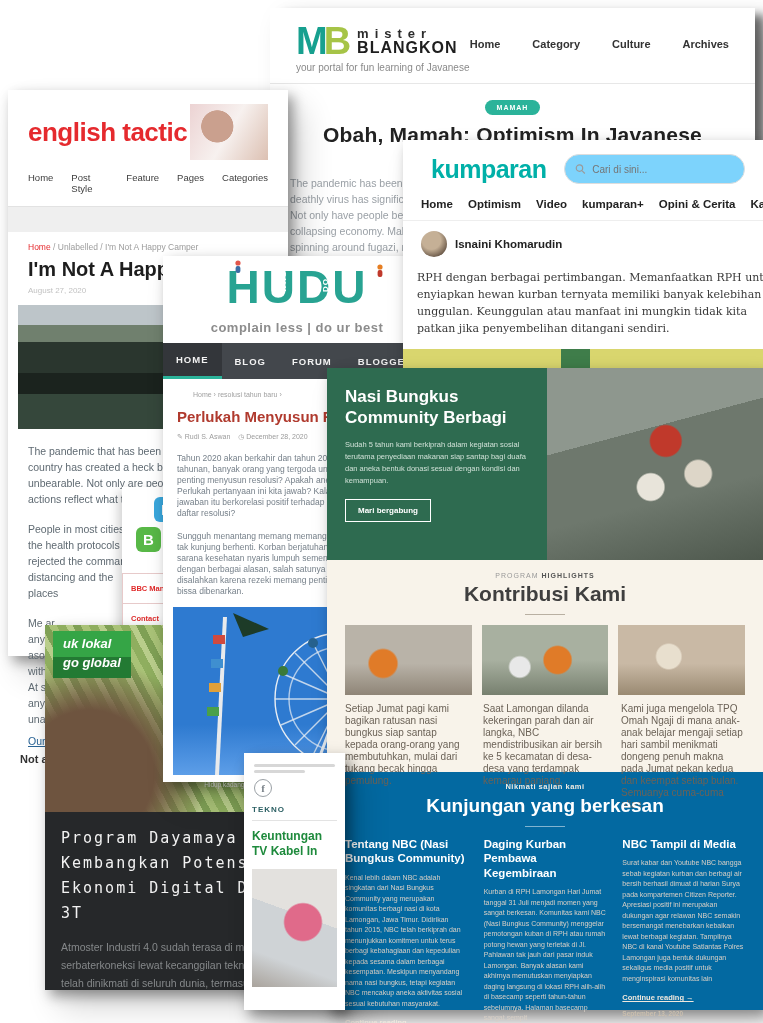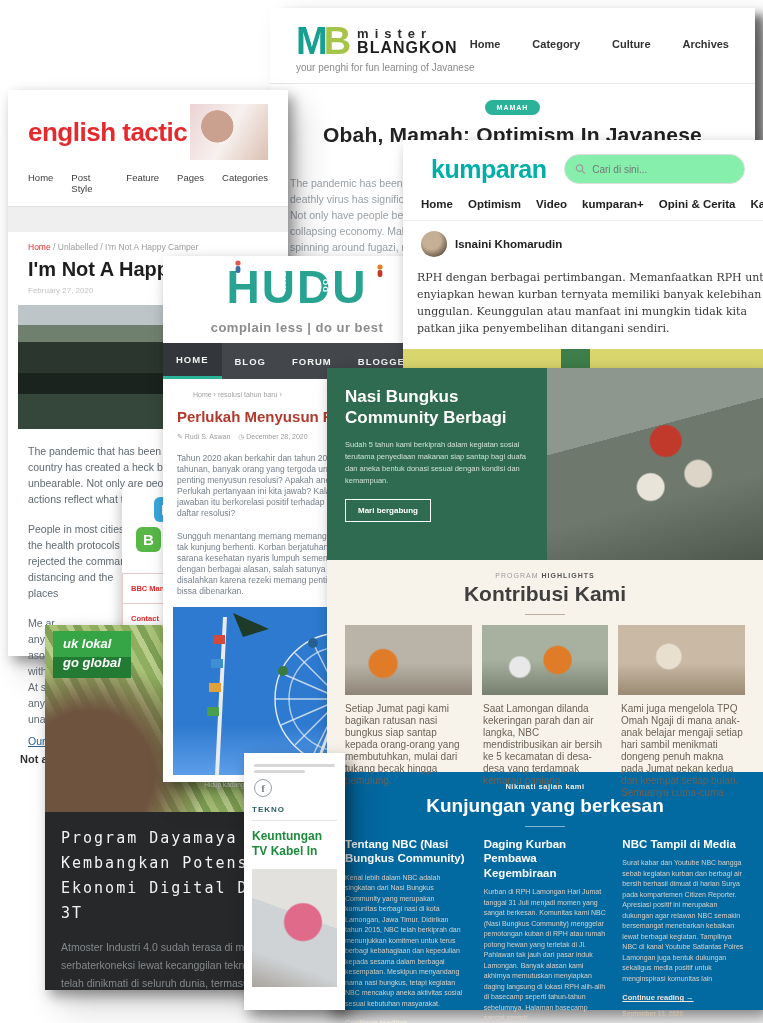--- a/index.html
+++ b/index.html
@@ -96,21 +96,21 @@
   .hd-p { margin:12px 0 0 14px; font-size:8.5px; line-height:11px; color:#76808a;}
   .hd-photo { position:relative; margin:10px 10px 0 10px; height:168px; overflow:hidden;
      background:linear-gradient(180deg,#2e7ad0 0 70%, #5d9ee8);}
   .hd-caption { margin-top:6px; text-align:center; font-size:6.5px; color:#aaa; }
 
   
   #card-kumparan { left:403px; top:140px; width:360px; height:430px; z-index:5; }
   .km-head { display:flex; align-items:center; padding:14px 18px 6px 18px;margin-left:10px; }
   .km-logo { font-size:25px; font-weight:800; color:#00b0a8; letter-spacing:-.5px;}
   .km-search { flex:1; margin-left:18px; height:30px; border:1px solid #ddd; border-radius:16px;
-     display:flex; align-items:center; padding:0 10px; background:#86efac;}
+     display:flex; align-items:center; padding:0 10px; background:#7dd3fc;}
   .km-search input { border:0; outline:0; background:transparent; font-size:10px; color:#555; margin-left:6px; width:100%;}
   .km-nav { display:flex; gap:15px; padding:8px 18px 10px 18px; border-bottom:1px solid #eee;}
   .km-nav span { font-size:11.5px; font-weight:700; color:#222; white-space:nowrap;}
   .km-author { display:flex; align-items:center; gap:8px; padding:10px 18px 2px 18px;}
   .km-avatar { width:26px; height:26px; border-radius:50%;
      background:radial-gradient(circle at 40% 35%, #c5b096 0 40%, #6e5c4c 75%);}
   .km-author b { font-size:11.5px; color:#222;}
   .km-body { margin:10px 0 0 14px; font-family:"DejaVu Serif", serif; font-size:11px;
      line-height:17px; color:#3a3a3a;}
   .km-photo { margin-top:12px; height:230px; background:
@@ -188,21 +188,21 @@
           <div class="t2">BLANGKON</div>
         </span>
       </div>
       <div class="bl-nav">
         <span>Home</span>
         <span>Category</span>
         <span>Culture</span>
         <span>Archives</span>
       </div>
     </div>
-    <div class="bl-tag">your penghi for fun learning of Javanese</div>
+    <div class="bl-tag">your portal for fun learning of Javanese</div>
     <div class="bl-badge-row">
       <span class="bl-badge">MAMAH</span>
     </div>
     <div class="bl-title">Obah, Mamah: Optimism In Javanese</div>
     <div class="bl-exc pre">The pandemic has been goin
 deathly virus has significantly
 Not only have people been dis
 collapsing economy. Making r
 spinning around fugazi, makin</div>
   </div>
@@ -215,21 +215,21 @@
     <div class="et-nav">
       <span>Home</span>
       <span>Post Style</span>
       <span>Feature</span>
       <span>Pages</span>
       <span>Categories</span>
     </div>
     <div class="et-band"></div>
     <div class="et-bc"><b>Home</b><span> / Unlabelled / I'm Not A Happy Camper</span></div>
     <div class="et-title">I'm Not A Happy Camper</div>
-    <div class="et-date">February 27, 2020</div>
+    <div class="et-date">August 27, 2020</div>
     <div class="et-photo"></div>
     <div class="et-p pre">The pandemic that has been aro
 country has created a heck bunc
 unbearable. Not only are people
 actions reflect what they believe</div>
     <div class="et-p pre">People in most cities and towns,
 the health protocols recommend
 rejected the command of wearin
 distancing and the
 places</div>

